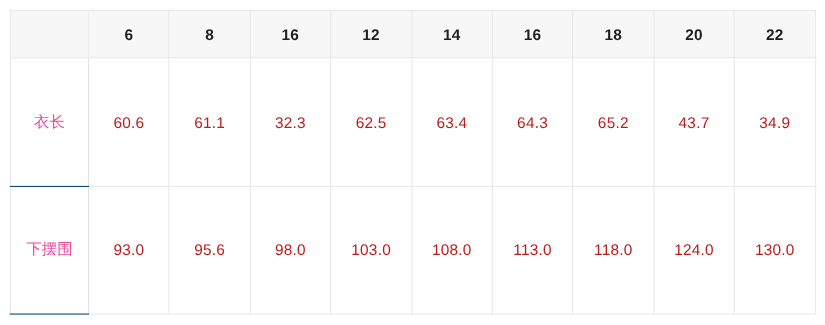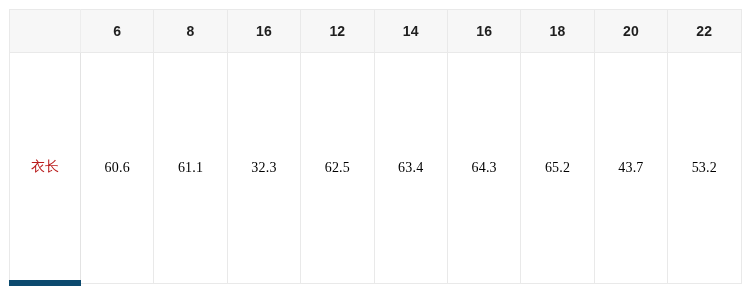--- a/index.html
+++ b/index.html
@@ -58,31 +58,30 @@
   table.size-table thead th.corner-cell {
     background: #f7f7f7;
     border-right-color: #ededed;
   }
 
   
   table.size-table tbody tr { height: 58px; }
   table.size-table tbody td {
     background: #ffffff;
     font-size: 14px;
-    color: #000000;
+    color: #b91c1c;
     letter-spacing: 0.2px;
-    font-family: Liberation Serif, serif;
   }
   table.size-table tbody th.row-label {
     background: #ffffff;
     font-size: 14px;
-    color: #b91c1c;
+    color: #ec4899;
     border-right: 1px solid #e3e3e3;
     border-top: 1px solid #efefef;
-    border-bottom: 6px solid #0c4a6e;
+    border-bottom: 1px solid #0c4a6e;
     font-weight: normal;
   }
 </style>
 </head>
 <body>
 
 <div class="size-chart-wrap">
   <table class="size-table">
     <colgroup>
       <col class="label-col">
@@ -114,17 +113,29 @@
       <tr>
         <th class="row-label">衣长</th>
         <td>60.6</td>
         <td>61.1</td>
         <td>32.3</td>
         <td>62.5</td>
         <td>63.4</td>
         <td>64.3</td>
         <td>65.2</td>
         <td>43.7</td>
-        <td>53.2</td>
+        <td>34.9</td>
+      </tr>
+      <tr>
+        <th class="row-label">下摆围</th>
+        <td>93.0</td>
+        <td>95.6</td>
+        <td>98.0</td>
+        <td>103.0</td>
+        <td>108.0</td>
+        <td>113.0</td>
+        <td>118.0</td>
+        <td>124.0</td>
+        <td>130.0</td>
       </tr>
     </tbody>
   </table>
 </div>
 
 </body></html>

